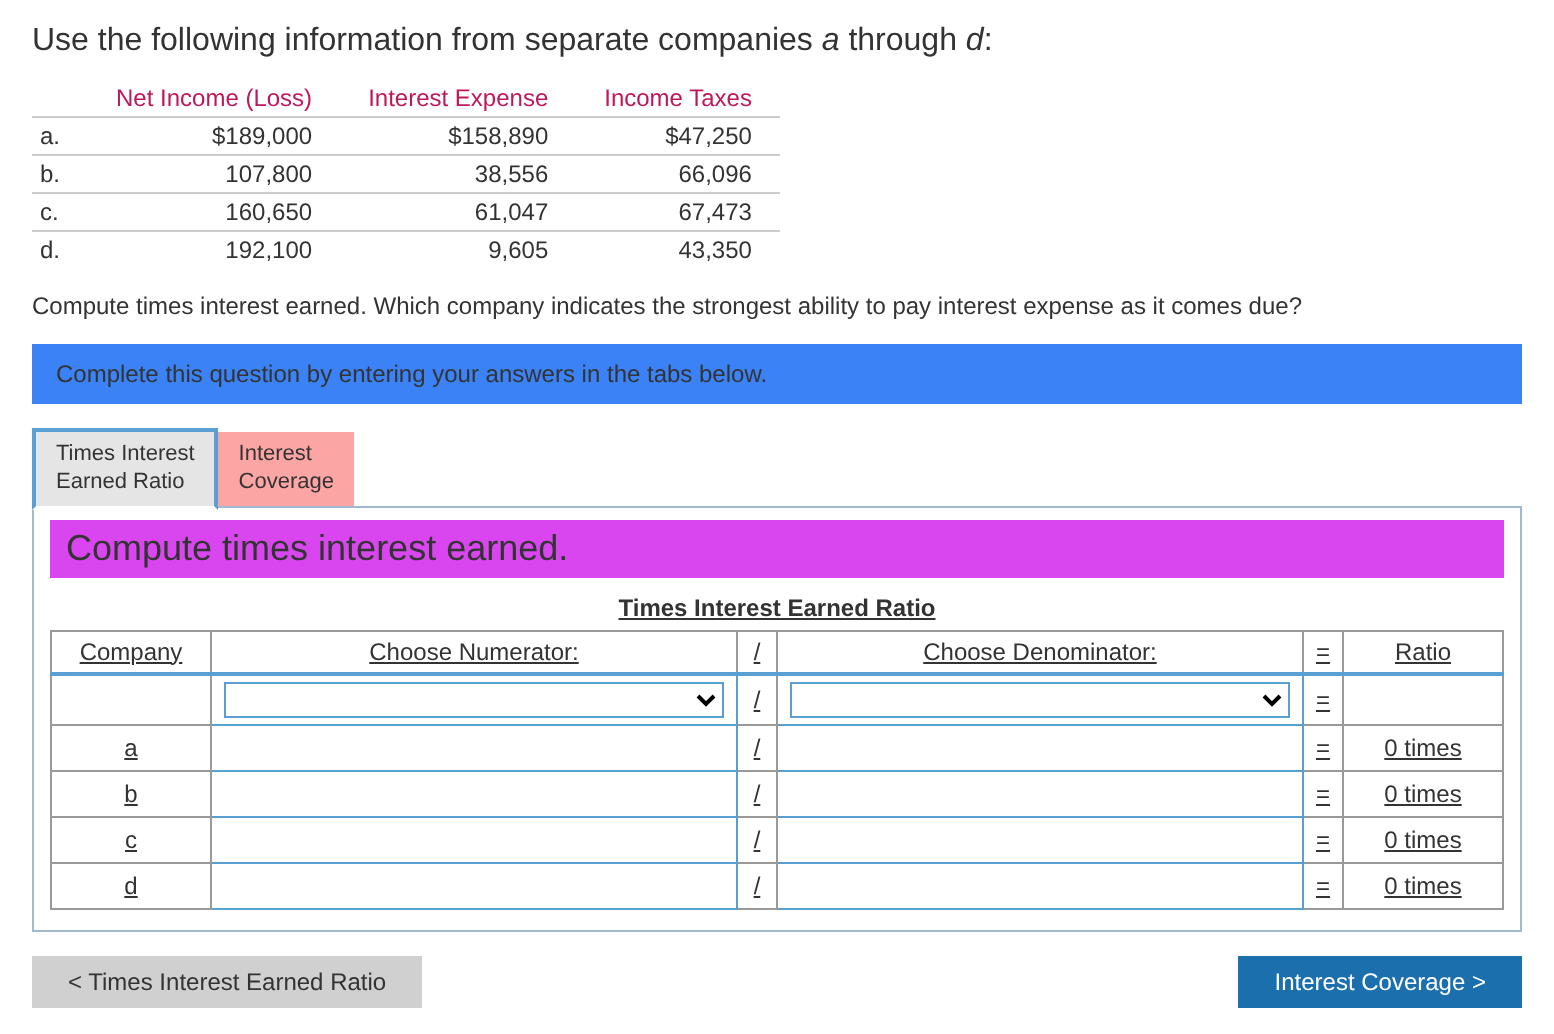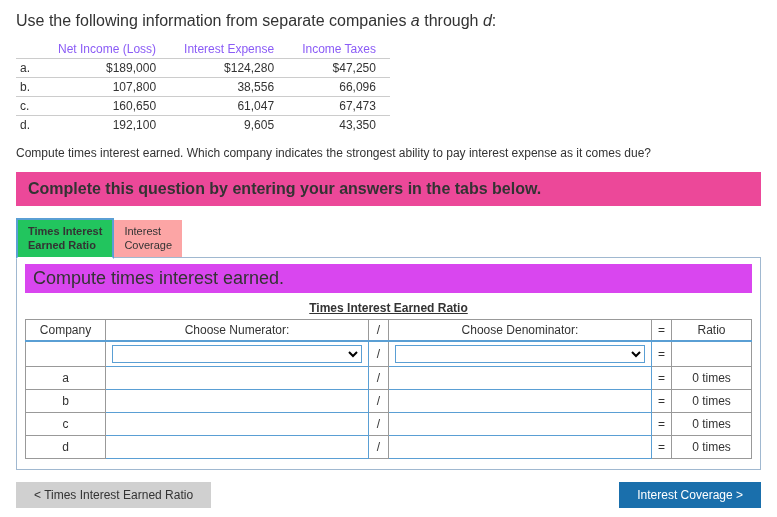--- a/index.html
+++ b/index.html
@@ -25,53 +25,52 @@
     .data-table td {
       padding: 2px 14px;
       text-align: right;
     }
     .data-table td:first-child {
       text-align: left;
       padding-left: 4px;
     }
     .data-table thead td {
       font-weight: normal;
-      color: #8b5cf6;
+      color: #be185d;
     }
     .data-table .row-a, .data-table .row-b, .data-table .row-c, .data-table .row-d {
       border-top: 1px solid #ccc;
     }
     .compute-text {
       font-size: 12px;
       margin-bottom: 12px;
     }
     .complete-box {
-      background: #ec4899;
+      background: #3b82f6;
       padding: 8px 12px;
-      font-weight: bold;
-      font-size: 16px;
+      font-weight: normal;
+      font-size: 12px;
       margin-bottom: 12px;
     }
     .tab {
       padding: 4px 10px;
       font-size: 11px;
       border-right: 1px solid #a0b8d0;
       background: #fca5a5;
       cursor: pointer;
       line-height: 1.3;
     }
     .tab:last-child { border-right: none; }
     .tab.active {
-      background: #22c55e;
+      background: #e5e5e5;
       border: 2px solid #5a9fd4;
       border-bottom: 2px solid #fff;
       margin-bottom: -2px;
       z-index: 2;
       position: relative;
-      font-weight: bold;
     }
     .tab-content {
       border: 1px solid #a0b8d0;
       padding: 6px 8px 10px 8px;
     }
     .compute-earned-text {
       font-size: 18px;
       margin-bottom: 8px;
       padding: 4px 0;
       background: #d946ef;
@@ -89,20 +88,21 @@
     }
     .ratio-table {
       border-collapse: collapse;
       width: 100%;
       font-size: 12px;
     }
     .ratio-table th, .ratio-table td {
       border: 1px solid #999;
       padding: 3px 6px;
       text-align: center;
+      text-decoration: underline;
     }
     .ratio-table th {
       background: #fff;
       font-weight: normal;
     }
     .ratio-table .company-col {
       width: 80px;
       text-align: center;
     }
     .ratio-table .slash-col {
@@ -180,21 +180,21 @@
       <td></td>
       <td>Net Income (Loss)</td>
       <td>Interest Expense</td>
       <td>Income Taxes</td>
     </tr>
   </thead>
   <tbody>
     <tr class="row-a">
       <td>a.</td>
       <td>$189,000</td>
-      <td>$124,280</td>
+      <td>$158,890</td>
       <td>$47,250</td>
     </tr>
     <tr class="row-b">
       <td>b.</td>
       <td>107,800</td>
       <td>38,556</td>
       <td>66,096</td>
     </tr>
     <tr class="row-c">
       <td>c.</td>

